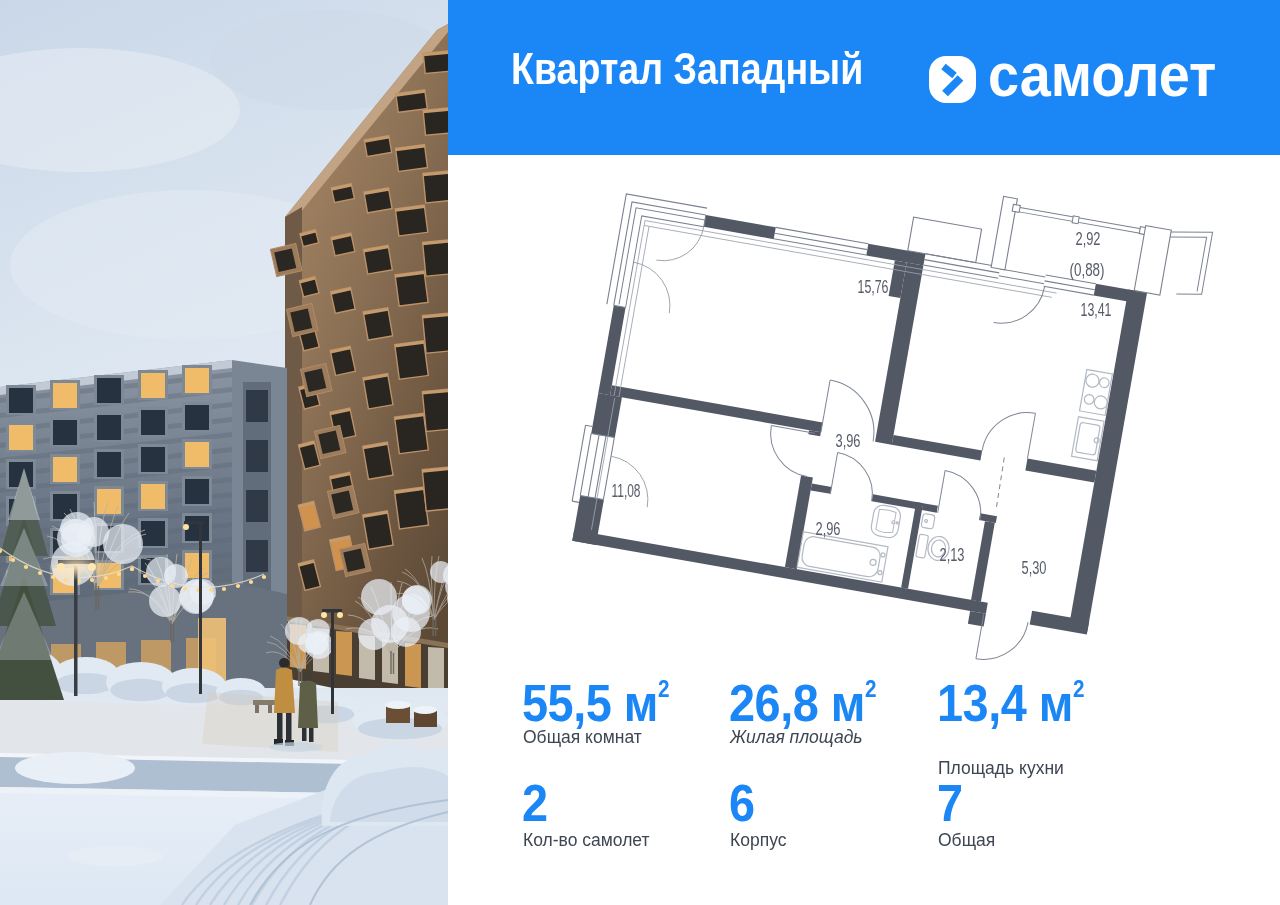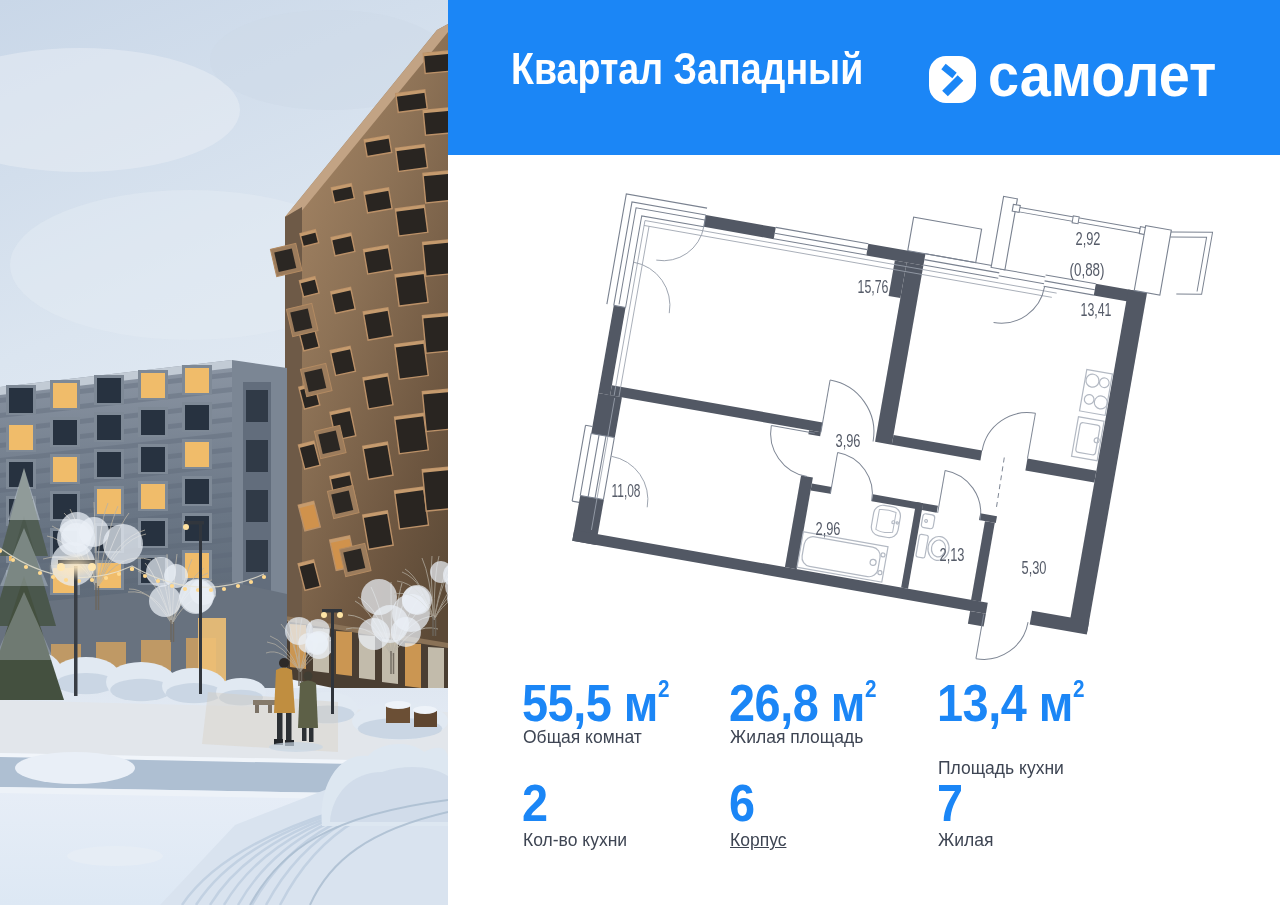--- a/index.html
+++ b/index.html
@@ -801,29 +801,29 @@
 </g>
 </svg>
 </div>
 
 <div class="abs num" style="left:522px;top:673px;">55,5 м<sup>2</sup></div>
 
 <div class="abs lbl" style="left:523px;top:727px;">Общая комнат</div>
 
 <div class="abs num" style="left:729px;top:673px;">26,8 м<sup>2</sup></div>
 
-<div class="abs lbl" style="left:730px;top:727px;">Жилая площадь</div>
+<div class="abs lbl" style="left:730px;top:727px;font-style:italic;">Жилая площадь</div>
 
 <div class="abs num" style="left:937px;top:673px;">13,4 м<sup>2</sup></div>
 
 <div class="abs lbl" style="left:938px;top:758px;">Площадь кухни</div>
 
 <div class="abs num" style="left:522px;top:773px;">2</div>
 
-<div class="abs lbl" style="left:523px;top:830px;">Кол-во кухни</div>
+<div class="abs lbl" style="left:523px;top:830px;">Кол-во самолет</div>
 
 <div class="abs num" style="left:729px;top:773px;">6</div>
 
-<div class="abs lbl" style="left:730px;top:830px;text-decoration:underline;">Корпус</div>
+<div class="abs lbl" style="left:730px;top:830px;">Корпус</div>
 
 <div class="abs num" style="left:937px;top:773px;">7</div>
 
-<div class="abs lbl" style="left:938px;top:830px;">Жилая</div>
+<div class="abs lbl" style="left:938px;top:830px;">Общая</div>
 
 </body></html>

